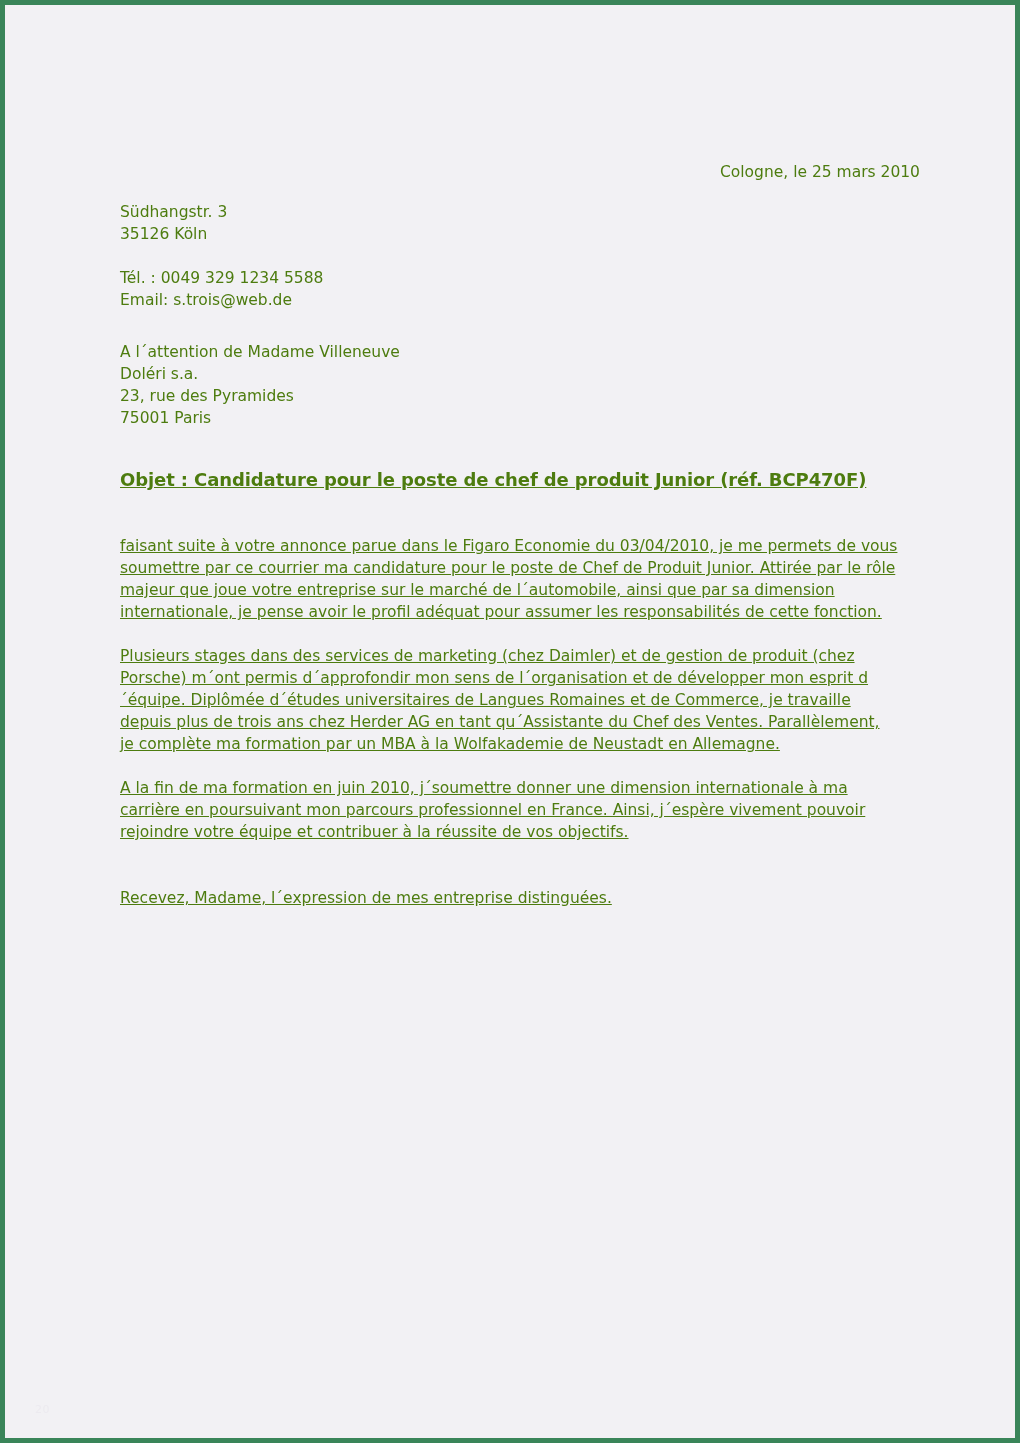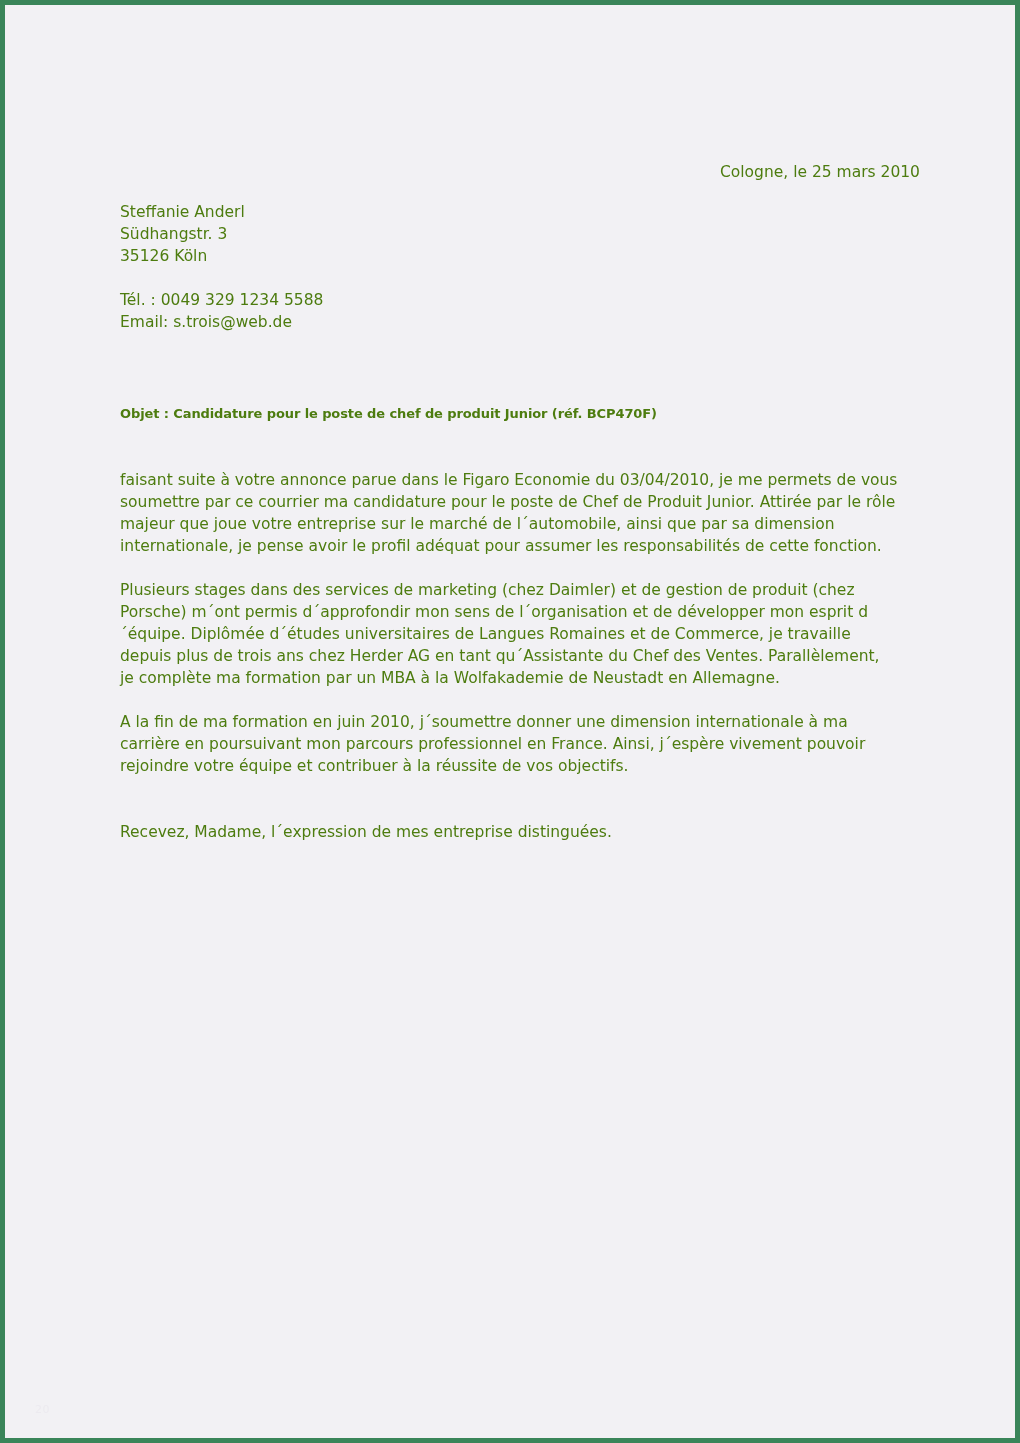--- a/index.html
+++ b/index.html
@@ -59,60 +59,67 @@
   .addr-block .line {
     white-space: nowrap;
   }
 
   .gap-sm { height: 22px; }
   .gap-md { height: 30px; }
   .gap-lg { height: 40px; }
 
   .subject {
     font-weight: bold;
-    font-size: 13px;
+    font-size: 18px;
     letter-spacing: -0.1px;
     white-space: nowrap;
+    text-decoration: underline;
   }
 
   .salutation {
     margin: 0;
   }
 
   .para {
     margin: 0;
     width: 778px;
     text-align: left;
     hyphens: none;
+    text-decoration: underline;
   }
 </style>
 </head>
 <body>
 
 <div class="page">
 
   <div class="letter">
 
     <div class="date-line">Cologne, le 25 mars 2010</div>
 
     <div class="addr-block">
-      <div class="line">Steffanie Anderl</div>
       <div class="line">Südhangstr. 3</div>
       <div class="line">35126 Köln</div>
     </div>
 
     <div class="gap-sm"></div>
 
     <div class="addr-block">
       <div class="line">Tél. : 0049 329 1234 5588</div>
       <div class="line">Email: s.trois@web.de</div>
     </div>
 
     <div class="gap-md"></div>
 
+    <div class="addr-block">
+      <div class="line">A l´attention de Madame Villeneuve</div>
+      <div class="line">Doléri s.a.</div>
+      <div class="line">23, rue des Pyramides</div>
+      <div class="line">75001 Paris</div>
+    </div>
 
     <div class="gap-lg"></div>
 
     <div class="subject">Objet : Candidature pour le poste de chef de produit Junior (réf. BCP470F)</div>
 
     <div class="gap-sm"></div>
 
 
     <div class="gap-sm"></div>
 

